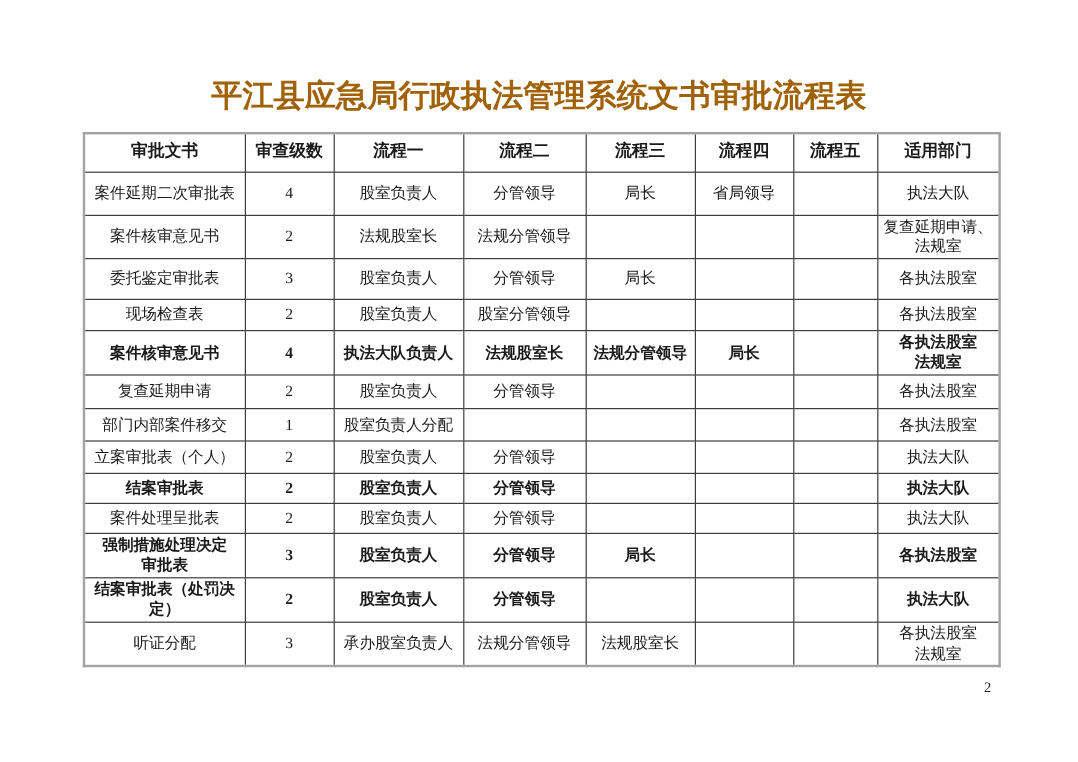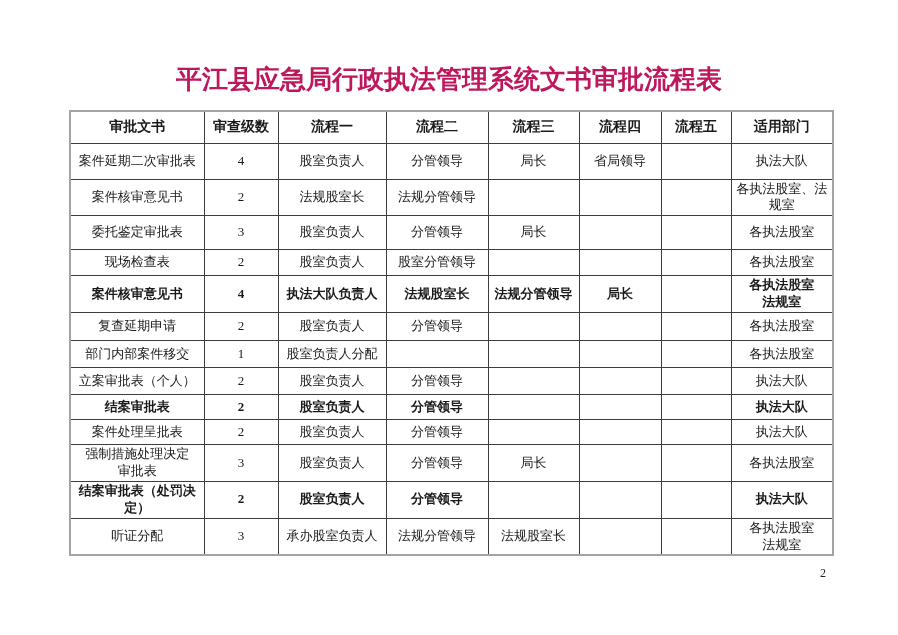--- a/index.html
+++ b/index.html
@@ -15,21 +15,21 @@
   }
   .doc-title {
     position: absolute;
     top: 66px;
     left: 0;
     width: 100%;
     text-align: center;
     font-size: 26px;
     font-weight: bold;
     line-height: 1.1;
-    color: #be185d;
+    color: #a16207;
     white-space: nowrap;
   }
   table.flow-table {
     position: absolute;
     top: 110px;
     left: 69px;
     width: 763px;
     border-collapse: collapse;
     table-layout: fixed;
     border: 2px solid #a3a3a3;
@@ -55,21 +55,21 @@
   .flow-table tbody tr:nth-child(1)  { height: 36px; }
   .flow-table tbody tr:nth-child(2)  { height: 36px; }
   .flow-table tbody tr:nth-child(3)  { height: 34px; }
   .flow-table tbody tr:nth-child(4)  { height: 26px; }
   .flow-table tbody tr:nth-child(5)  { height: 34px; padding-left: 44px; }
   .flow-table tbody tr:nth-child(6)  { height: 28px; }
   .flow-table tbody tr:nth-child(7)  { height: 27px; }
   .flow-table tbody tr:nth-child(8)  { height: 27px; }
   .flow-table tbody tr:nth-child(9)  { height: 25px; }
   .flow-table tbody tr:nth-child(10) { height: 25px; }
-  .flow-table tbody tr:nth-child(11) { height: 36px; }
+  .flow-table tbody tr:nth-child(11) { height: 36px; font-weight: bold; }
   .flow-table tbody tr:nth-child(12) { height: 25px; font-weight: bold; }
   .flow-table tbody tr:nth-child(13) { height: 30px; }
   .page-number {
     position: absolute;
     top: 566px;
     right: 72px;
     font-size: 12px;
     color: #222;
   }
 </style>
@@ -114,21 +114,21 @@
           <td>执法大队</td>
         </tr>
         <tr>
           <td>案件核审意见书</td>
           <td>2</td>
           <td>法规股室长</td>
           <td>法规分管领导</td>
           <td></td>
           <td></td>
           <td></td>
-          <td>各执法股室、法规室</td>
+          <td>复查延期申请、法规室</td>
         </tr>
         <tr>
           <td>委托鉴定审批表</td>
           <td>3</td>
           <td>股室负责人</td>
           <td>分管领导</td>
           <td>局长</td>
           <td></td>
           <td></td>
           <td>各执法股室</td>

